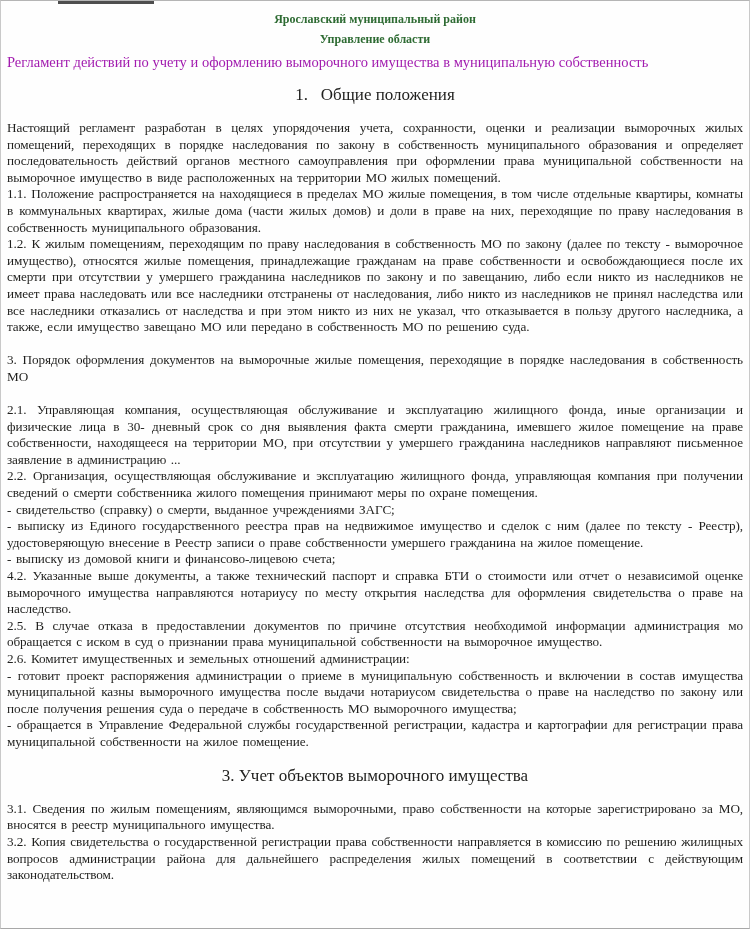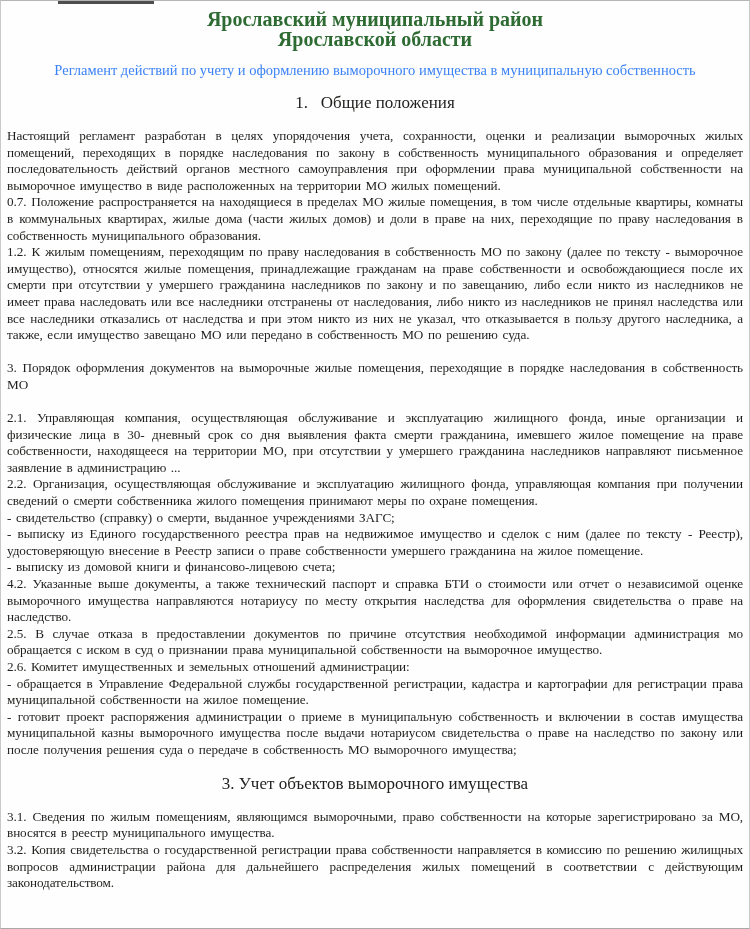--- a/index.html
+++ b/index.html
@@ -29,30 +29,29 @@
     position: absolute;
     top: 0;
     left: 57px;
     width: 96px;
     height: 3px;
     background: #4e4e4e;
   }
   .doc-title {
     text-align: center;
     font-weight: bold;
-    font-size: 20px;
+    font-size: 12px;
     line-height: 20px;
     color: #2e6b33;
   }
   .doc-subtitle {
-    margin-top: 12px;
-    text-align: center;
+    margin-top: 4px;
     font-size: 14.5px;
     line-height: 18px;
-    color: #3b82f6;
+    color: #a21caf;
   }
   .heading-center {
     margin: 15px 0 0 0;
     text-align: center;
     font-size: 17px;
     line-height: 17px;
     white-space: pre-wrap;
     color: #1f1f1d;
   }
   .body-text {
@@ -73,44 +72,44 @@
 </style>
 </head>
 <body>
 
 <div class="page">
 
   <div class="scan-artifact-top"></div>
 
   <header>
     <div class="doc-title">Ярославский муниципальный район</div>
-    <div class="doc-title">Ярославской области</div>
+    <div class="doc-title">Управление области</div>
     <div class="doc-subtitle">Регламент действий по учету и оформлению выморочного имущества в муниципальную собственность</div>
   </header>
 
   <div class="heading-center">1.&nbsp;&nbsp; Общие положения</div>
 
   <div class="body-text">
 
     <p class="para">Настоящий регламент разработан в целях упорядочения учета, сохранности, оценки и реализации выморочных жилых помещений, переходящих в порядке наследования по закону в собственность муниципального образования и определяет последовательность действий органов местного самоуправления при оформлении права муниципальной собственности на выморочное имущество в виде расположенных на территории МО жилых помещений.</p>
-    <p class="para">0.7. Положение распространяется на находящиеся в пределах МО жилые помещения, в том числе отдельные квартиры, комнаты в коммунальных квартирах, жилые дома (части жилых домов) и доли в праве на них, переходящие по праву наследования в собственность муниципального образования.</p>
+    <p class="para">1.1. Положение распространяется на находящиеся в пределах МО жилые помещения, в том числе отдельные квартиры, комнаты в коммунальных квартирах, жилые дома (части жилых домов) и доли в праве на них, переходящие по праву наследования в собственность муниципального образования.</p>
     <p class="para">1.2. К жилым помещениям, переходящим по праву наследования в собственность МО по закону (далее по тексту - выморочное имущество), относятся жилые помещения, принадлежащие гражданам на праве собственности и освобождающиеся после их смерти при отсутствии у умершего гражданина наследников по закону и по завещанию, либо если никто из наследников не имеет права наследовать или все наследники отстранены от наследования, либо никто из наследников не принял наследства или все наследники отказались от наследства и при этом никто из них не указал, что отказывается в пользу другого наследника, а также, если имущество завещано МО или передано в собственность МО по решению суда.</p>
 
     <p class="para gap-above">3. Порядок оформления документов на выморочные жилые помещения, переходящие в порядке наследования в собственность МО</p>
 
     <p class="para gap-above">2.1. Управляющая компания, осуществляющая обслуживание и эксплуатацию жилищного фонда, иные организации и физические лица в 30- дневный срок со дня выявления факта смерти гражданина, имевшего жилое помещение на праве собственности, находящееся на территории МО, при отсутствии у умершего гражданина наследников направляют письменное заявление в администрацию ...</p>
     <p class="para">2.2. Организация, осуществляющая обслуживание и эксплуатацию жилищного фонда, управляющая компания при получении сведений о смерти собственника жилого помещения принимают меры по охране помещения.</p>
     <p class="para">- свидетельство (справку) о смерти, выданное учреждениями ЗАГС;</p>
     <p class="para">- выписку из Единого государственного реестра прав на недвижимое имущество и сделок с ним (далее по тексту - Реестр), удостоверяющую внесение в Реестр записи о праве собственности умершего гражданина на жилое помещение.</p>
     <p class="para">- выписку из домовой книги и финансово-лицевою счета;</p>
     <p class="para">4.2. Указанные выше документы, а также технический паспорт и справка БТИ о стоимости или отчет о независимой оценке выморочного имущества направляются нотариусу по месту открытия наследства для оформления свидетельства о праве на наследство.</p>
     <p class="para">2.5. В случае отказа в предоставлении документов по причине отсутствия необходимой информации администрация мо обращается с иском в суд о признании права муниципальной собственности на выморочное имущество.</p>
     <p class="para">2.6. Комитет имущественных и земельных отношений администрации:</p>
+    <p class="para">- готовит проект распоряжения администрации о приеме в муниципальную собственность и включении в состав имущества муниципальной казны выморочного имущества после выдачи нотариусом свидетельства о праве на наследство по закону или после получения решения суда о передаче в собственность МО выморочного имущества;</p>
     <p class="para">- обращается в Управление Федеральной службы государственной регистрации, кадастра и картографии для регистрации права муниципальной собственности на жилое помещение.</p>
-    <p class="para">- готовит проект распоряжения администрации о приеме в муниципальную собственность и включении в состав имущества муниципальной казны выморочного имущества после выдачи нотариусом свидетельства о праве на наследство по закону или после получения решения суда о передаче в собственность МО выморочного имущества;</p>
 
     <div class="heading-center gap-above">3. Учет объектов выморочного имущества</div>
 
     <p class="para gap-above">3.1. Сведения по жилым помещениям, являющимся выморочными, право собственности на которые зарегистрировано за МО, вносятся в реестр муниципального имущества.</p>
     <p class="para">3.2. Копия свидетельства о государственной регистрации права собственности направляется в комиссию по решению жилищных вопросов администрации района для дальнейшего распределения жилых помещений в соответствии с действующим законодательством.</p>
 
   </div>
 </div>
 
 </body></html>

